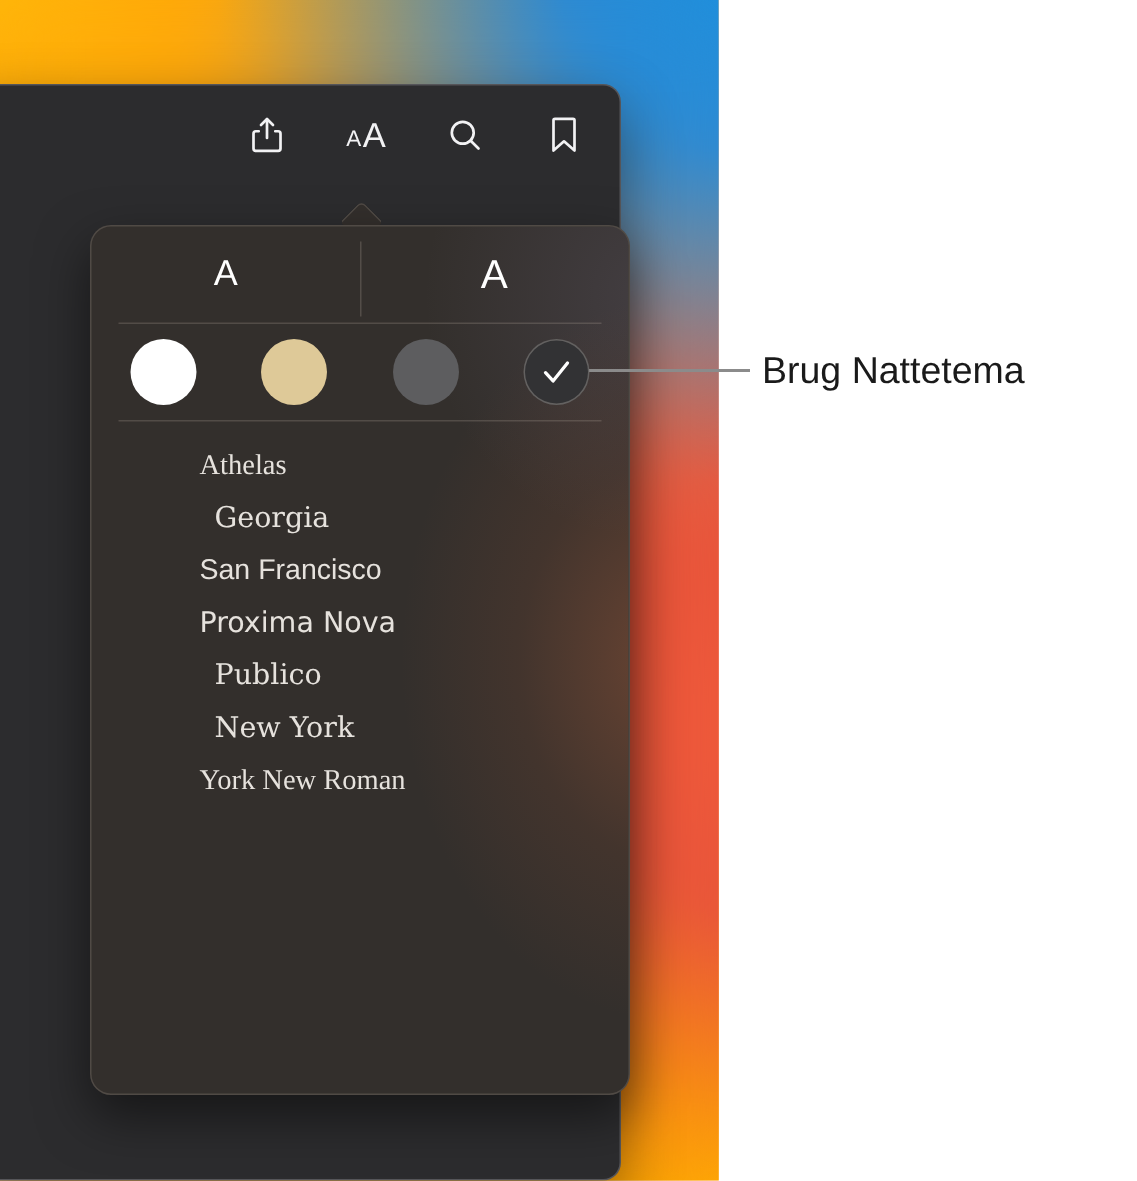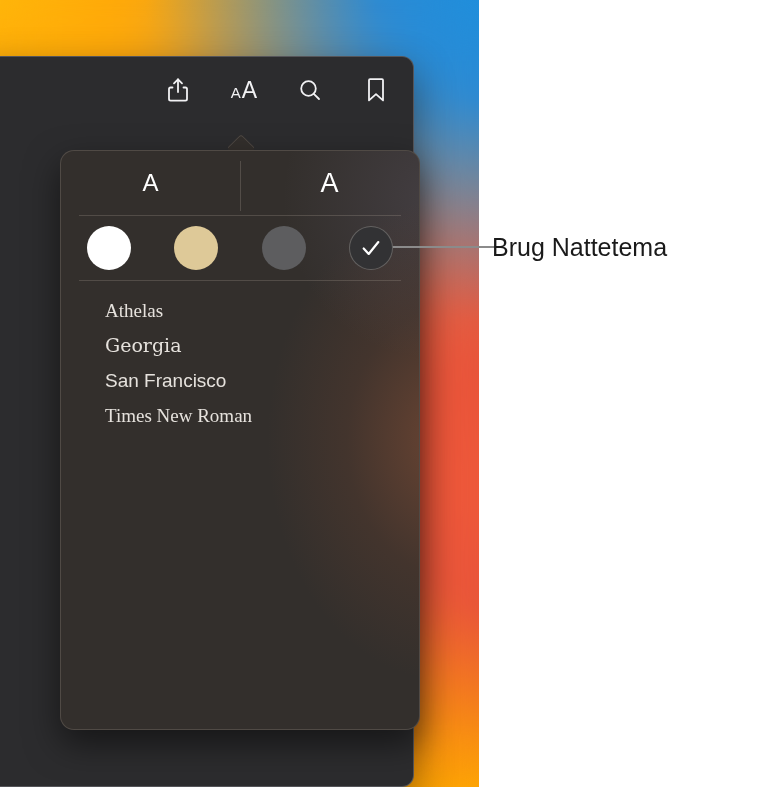--- a/index.html
+++ b/index.html
@@ -184,52 +184,52 @@
   .font-list{
     position:relative;
     padding:12px 0 14px 0;
     z-index:2;
   }
   .font-item{
     position:relative;
     height:35px;
     display:flex;
     align-items:center;
-    padding-left:44px;
+    padding-left:72px;
     color:#e6e2dd;
     cursor:default;
   }
   .font-item .tick{
     position:absolute;
     left:45px; top:50%;
     transform:translateY(-50%);
     width:16px; height:16px;
     color:#ffffff;
   }
   .font-item .name{
     font-size:19px;
     line-height:1;
     white-space:nowrap;
   }
   
   .f-serif  .name{ font-family:"Liberation Serif", serif; }
-  .f-serif2 .name{ font-family:"DejaVu Serif", serif; }
+  .f-serif2 .name{ font-family:"DejaVu Serif", serif;margin-left:10px; }
   .f-sans   .name{ font-family:"Liberation Sans", sans-serif; }
   .f-sans2  .name{ font-family:"DejaVu Sans", sans-serif; }
 
   
   .callout-line{
     position:absolute;
     left:360px; top:246px;
     width:140px; height:2px;
     background:#8b8b8b;
   }
   .callout-label{
     position:absolute;
-    left:492px; top:231px;
+    left:508px; top:231px;
     font-family:"Liberation Sans", sans-serif;
     font-size:25px;
     line-height:32px;
     color:#1a1a1a;
     white-space:nowrap;
   }
 </style>
 </head>
 <body>
 
@@ -320,26 +320,35 @@
       <div class="font-item f-serif2">
         <span class="name">Georgia</span>
       </div>
 
 
 
       <div class="font-item f-sans">
         <span class="name">San Francisco</span>
       </div>
 
-
-
+      <div class="font-item f-sans2">
+        <span class="name">Proxima Nova</span>
+      </div>
+
+      <div class="font-item f-serif2">
+        <span class="name">Publico</span>
+      </div>
+
+      <div class="font-item f-serif2">
+        <span class="name">New York</span>
+      </div>
 
 
       <div class="font-item f-serif">
-        <span class="name">Times New Roman</span>
+        <span class="name">York New Roman</span>
       </div>
 
     </div>
   </div>
 
   <div class="callout-line"></div>
   <div class="callout-label">Brug Nattetema</div>
 
 </div>
 

